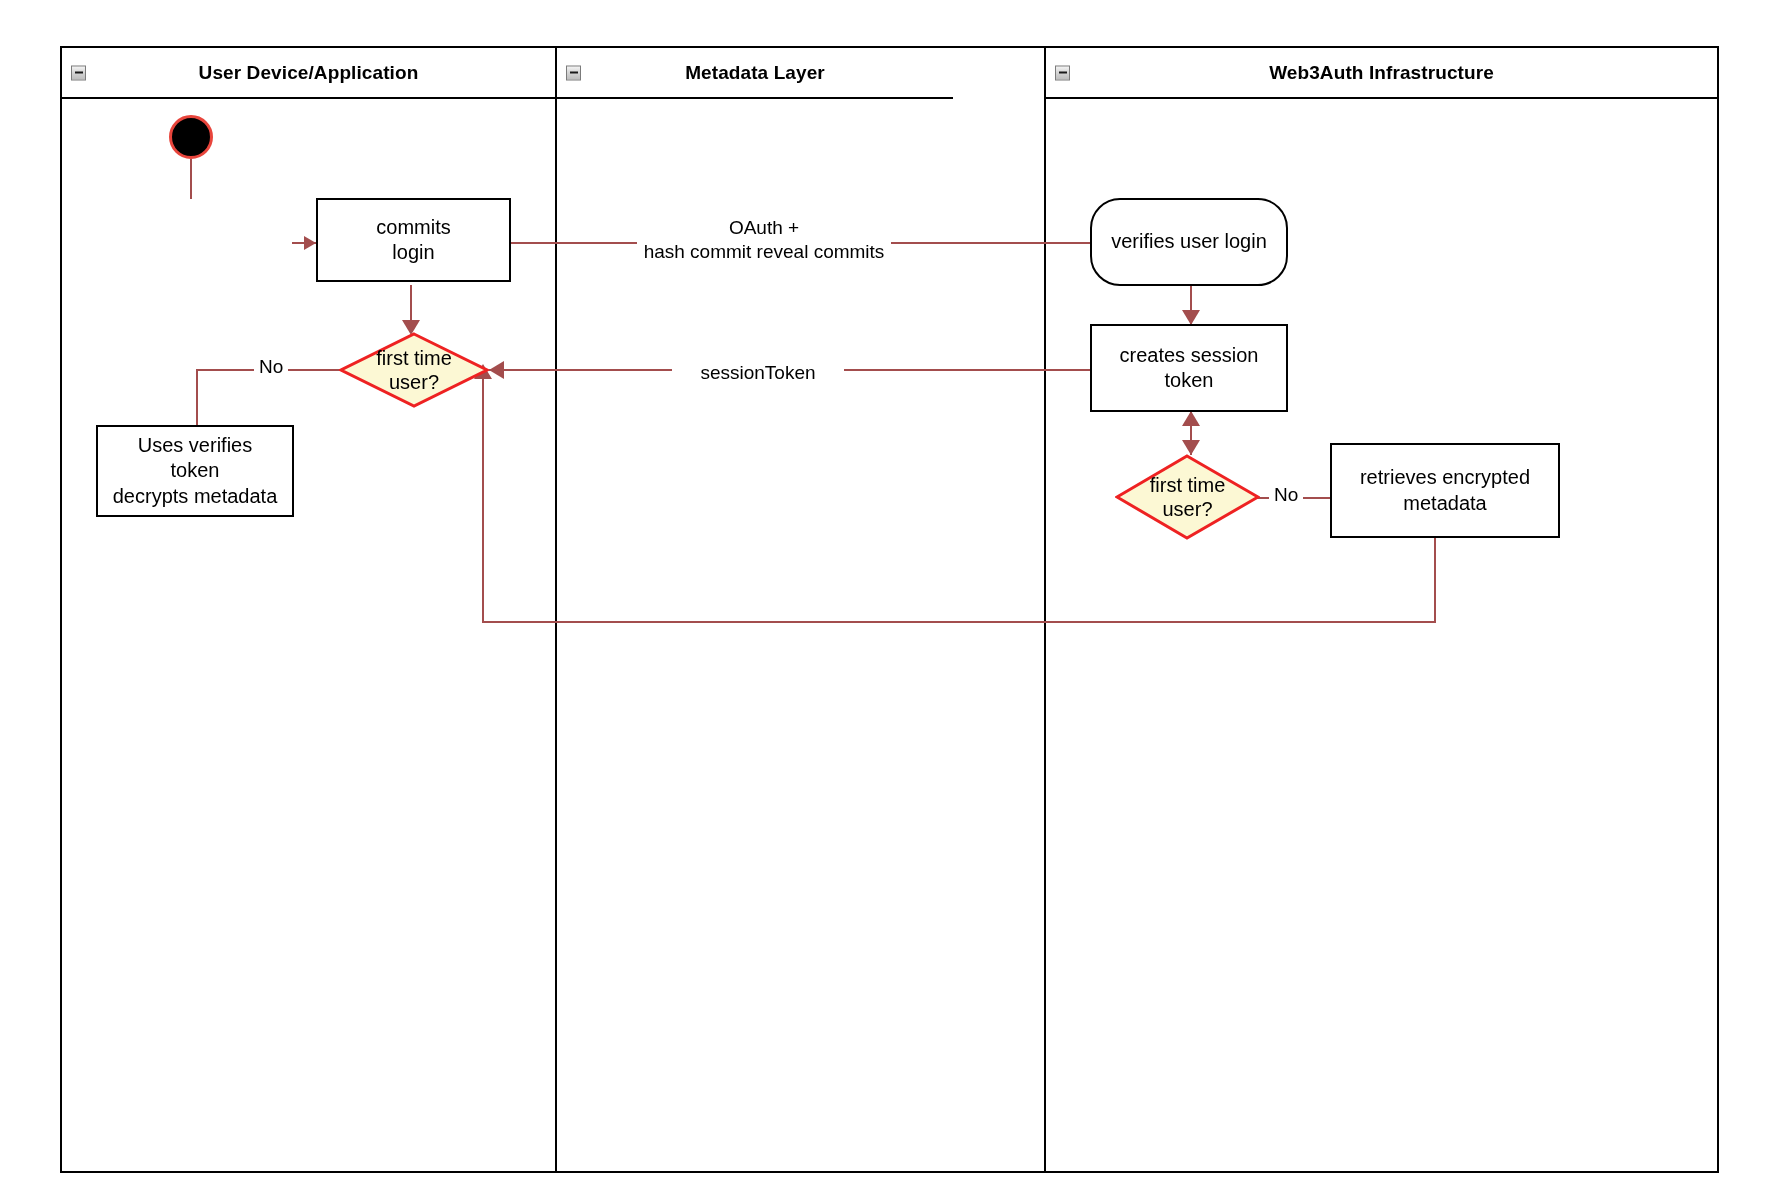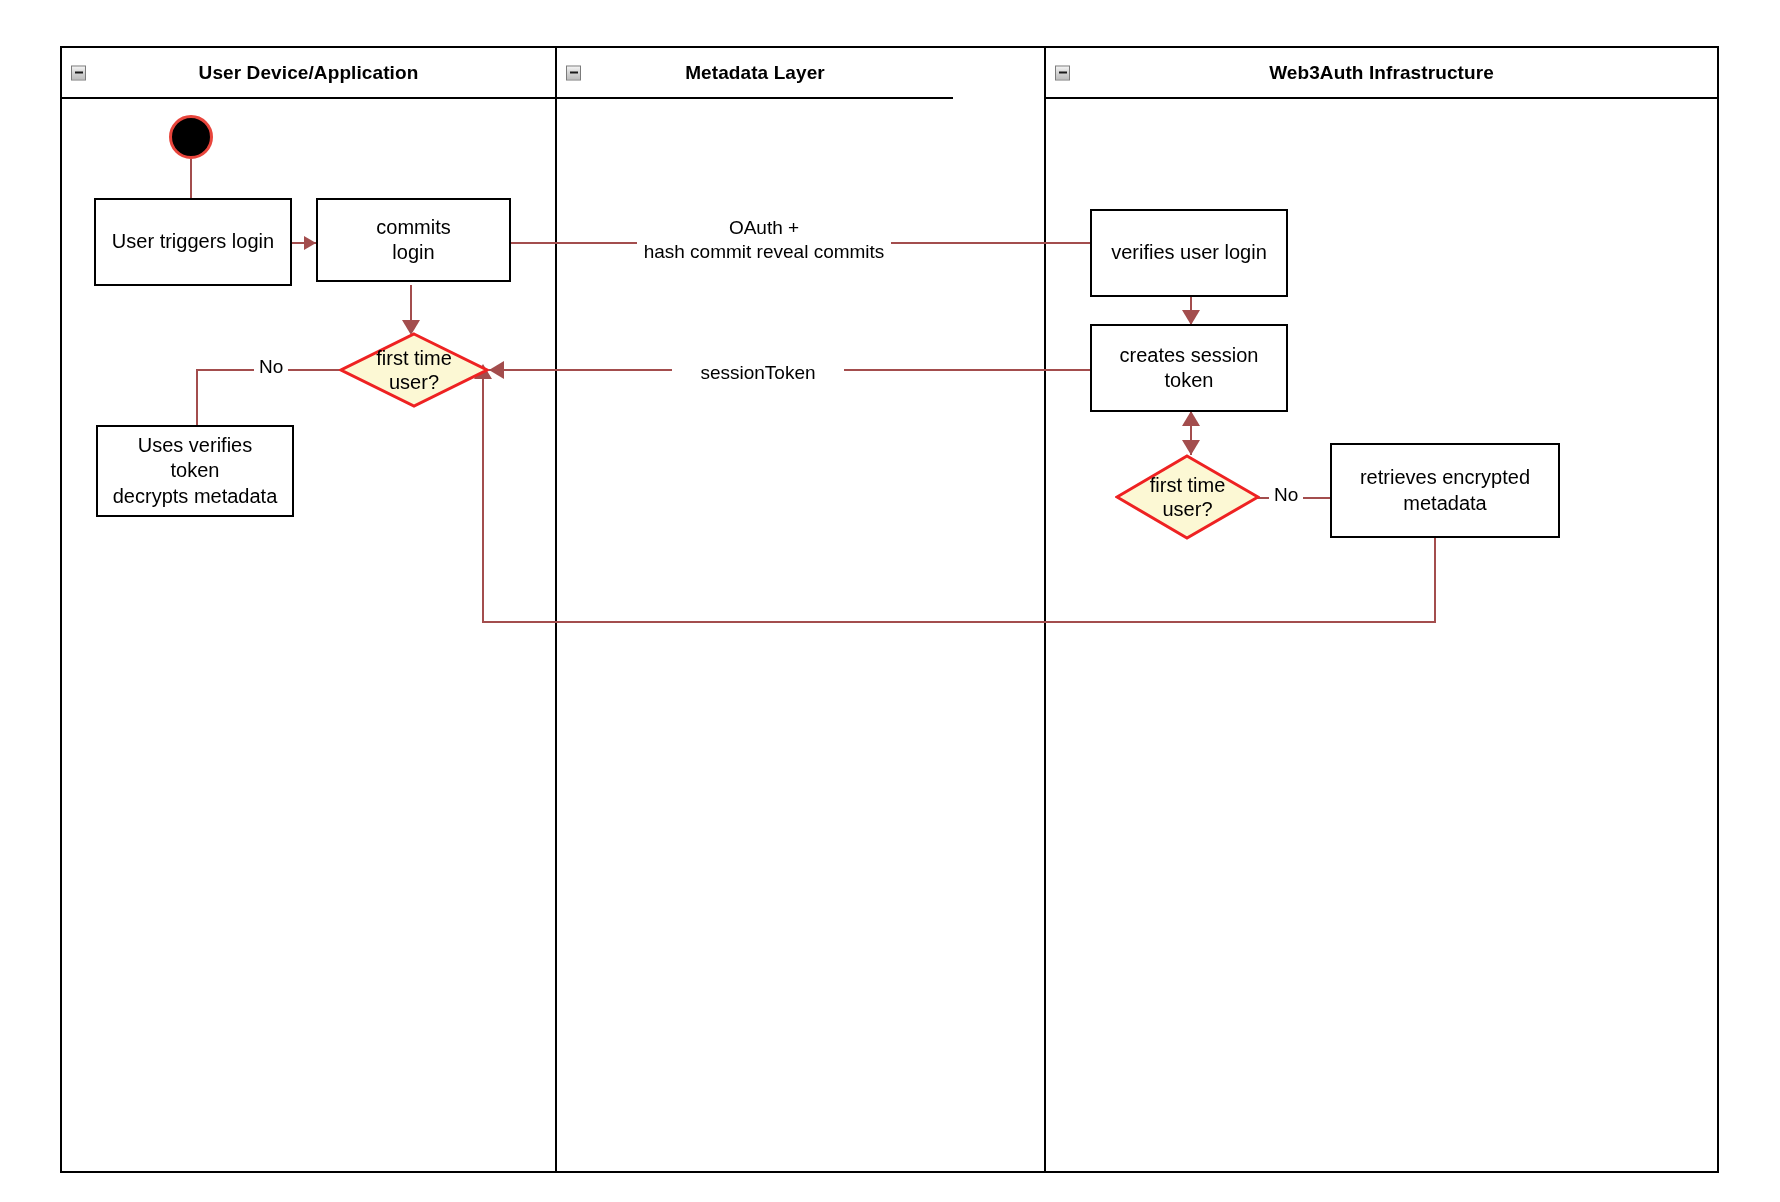--- a/index.html
+++ b/index.html
@@ -230,23 +230,20 @@
       <span>No</span>
     </div>
 
     <div class="edge-v" style="left:1372px; top:490px; height:85px;"></div>
     <div class="edge-h" style="left:420px; top:573px; width:954px;"></div>
     <div class="edge-v" style="left:420px; top:325px; height:250px;"></div>
     <div class="arrow arrow-up" style="left:412px; top:316px;"></div>
 
     <div class="start-node" style="left:107px; top:67px;"></div>
 
-    <div class="node act" style="left:32px; top:150px; width:198px; height:88px;">
-      <span>User triggers login</span>
-    </div>
 
     <div class="node act" style="left:254px; top:150px; width:195px; height:84px;">
       <div>
         <span>commits</span><br>
         <span>login</span>
       </div>
     </div>
 
     <div class="diamond" style="left:277px; top:284px; width:150px; height:76px;">
       <svg width="150" height="76" viewBox="0 0 150 76">
@@ -261,21 +258,21 @@
     </div>
 
     <div class="node act" style="left:34px; top:377px; width:198px; height:92px;">
       <div>
         <span>Uses verifies</span><br>
         <span>token</span><br>
         <span>decrypts metadata</span>
       </div>
     </div>
 
-    <div class="node act" style="left:1028px; top:161px; width:198px; height:88px;">
+    <div class="node act" style="left:1028px; top:150px; width:198px; height:88px;border-radius:30px;">
       <span>verifies user login</span>
     </div>
 
     <div class="node act" style="left:1028px; top:276px; width:198px; height:88px;">
       <div>
         <span>creates session</span><br>
         <span>token</span>
       </div>
     </div>
 

